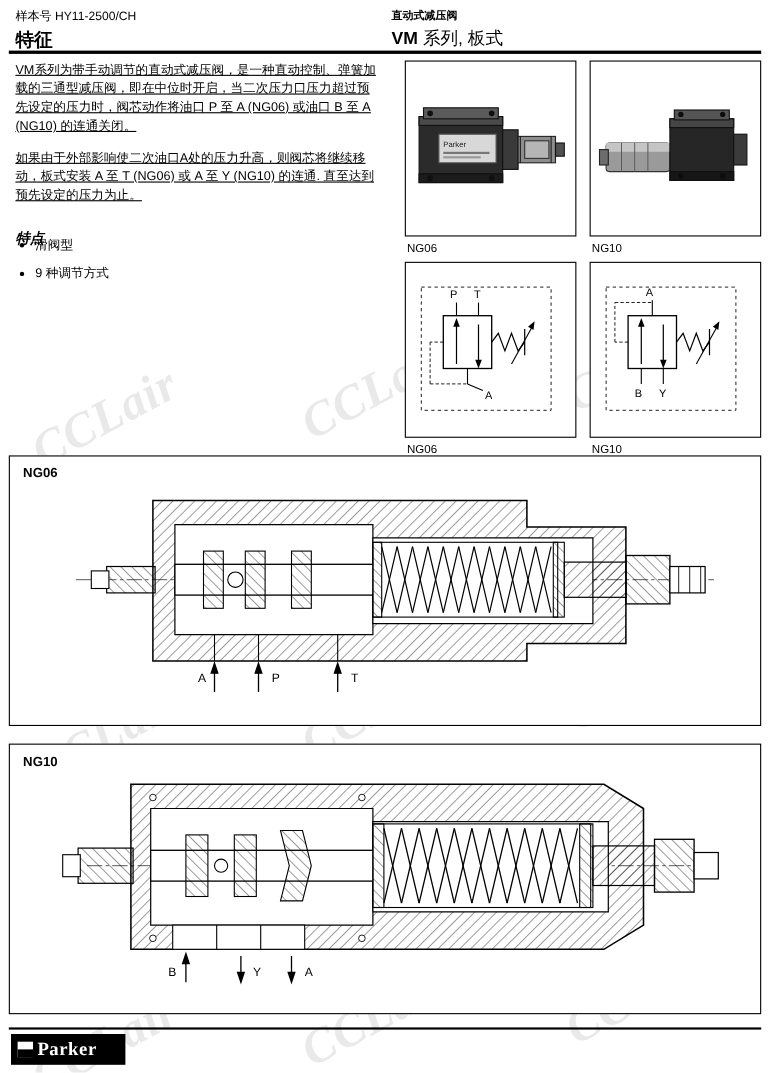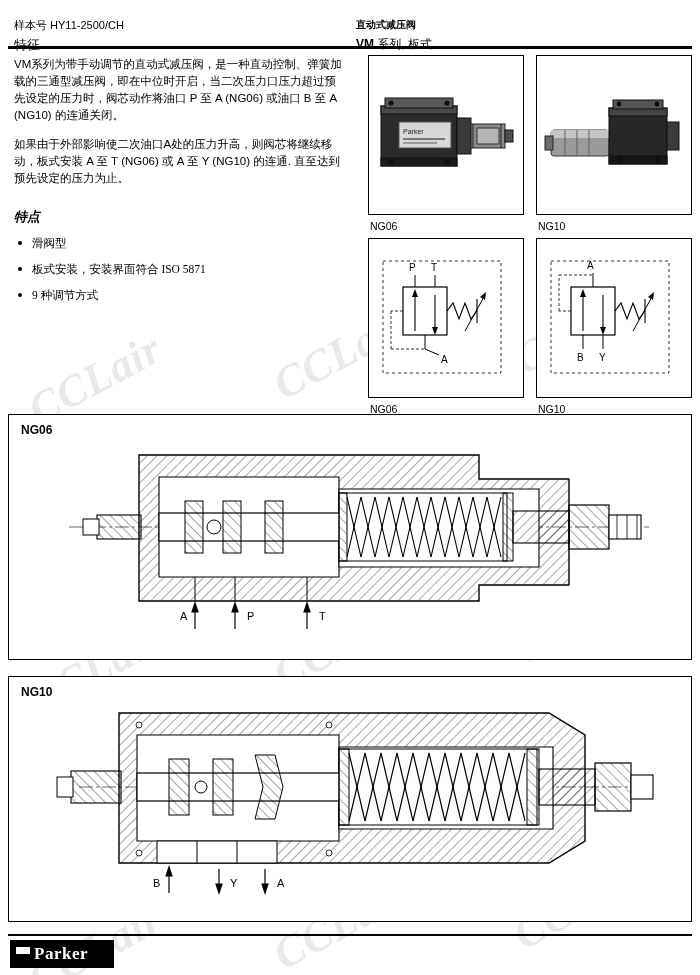--- a/index.html
+++ b/index.html
@@ -28,68 +28,67 @@
     transform-origin: left top;
     pointer-events: none;
     user-select: none;
     white-space: nowrap;
     z-index: 0;
   }
 
   
   .header {
     position: absolute;
-    top: 12px; left: 0;
+    top: 1px; left: 0;
     width: 700px;
     padding: 6px 14px 0 14px;
     z-index: 3;
     border-radius: 14px;
   }
   .hdr-row { display: flex; justify-content: space-between; align-items: flex-start; }
   .hdr-left-l1 { font-size: 11px; }
-  .hdr-left-l2 { font-size: 13px; font-weight: normal; margin-top: 3px; }
+  .hdr-left-l2 { font-size: 17px; font-weight: bold; margin-top: 3px; }
   .hdr-right { text-align: left; min-width: 330px; }
   .hdr-right-l1 { font-size: 10px; font-weight: bold; }
-  .hdr-right-l2 { font-size: 12px; margin-top: 4px; }
+  .hdr-right-l2 { font-size: 16px; margin-top: 4px; }
   .hdr-right-l2 b { font-weight: bold; }
   .hdr-rule {
     position: absolute;
     top: 46px; left: 8px;
     width: 684px; height: 3px;
     background: #000;
     z-index: 3;
   }
 
   
   .bodytext {
     position: absolute;
     top: 56px; left: 14px;
     width: 330px;
     font-size: 11.5px;
     line-height: 17px;
     z-index: 3;
   }
-  .bodytext p { margin: 0 0 12px 0; }
+  .bodytext p { margin: 0 0 12px 0; text-decoration: underline; }
 
   .feature-title {
     position: absolute;
     top: 208px; left: 14px;
     font-size: 13px;
     font-weight: bold;
     z-index: 3;
     font-style: italic;
   }
   .feature-list {
     position: absolute;
-    top: 236px; left: 14px;
+    top: 216px; left: 14px;
     width: 330px;
     margin: 0; padding: 0;
     list-style: none;
     z-index: 3;
-    font-family: Liberation Serif, serif;
   }
   .feature-list li {
     position: relative;
     padding-left: 18px;
     margin-bottom: 12px;
     font-size: 11.5px;
     line-height: 14px;
   }
   .feature-list li:before {
     content: "";
@@ -214,21 +213,20 @@
 <div class="hdr-rule"></div>
 
 <div class="bodytext">
   <p>VM系列为带手动调节的直动式减压阀，是一种直动控制、弹簧加载的三通型减压阀，即在中位时开启，当二次压力口压力超过预先设定的压力时，阀芯动作将油口 P 至 A (NG06) 或油口 B 至 A (NG10) 的连通关闭。</p>
   <p>如果由于外部影响使二次油口A处的压力升高，则阀芯将继续移动，板式安装 A 至 T (NG06) 或 A 至 Y (NG10) 的连通. 直至达到预先设定的压力为止。</p>
 </div>
 
 <div class="feature-title">特点</div>
 <ul class="feature-list">
   <li>滑阀型</li>
-  <li>板式安装，安装界面符合 ISO 5871</li>
   <li>9 种调节方式</li>
 </ul>
 
 <div class="photo-box" id="photo-ng06">
   <svg width="154" height="158" viewBox="0 0 154 158">
 
     <rect x="12" y="50" width="76" height="60" fill="#2b2b2b" stroke="#111"></rect>
     <rect x="12" y="50" width="76" height="8" fill="#4a4a4a" stroke="#111"></rect>
     <rect x="12" y="102" width="76" height="8" fill="#1b1b1b" stroke="#111"></rect>
 

